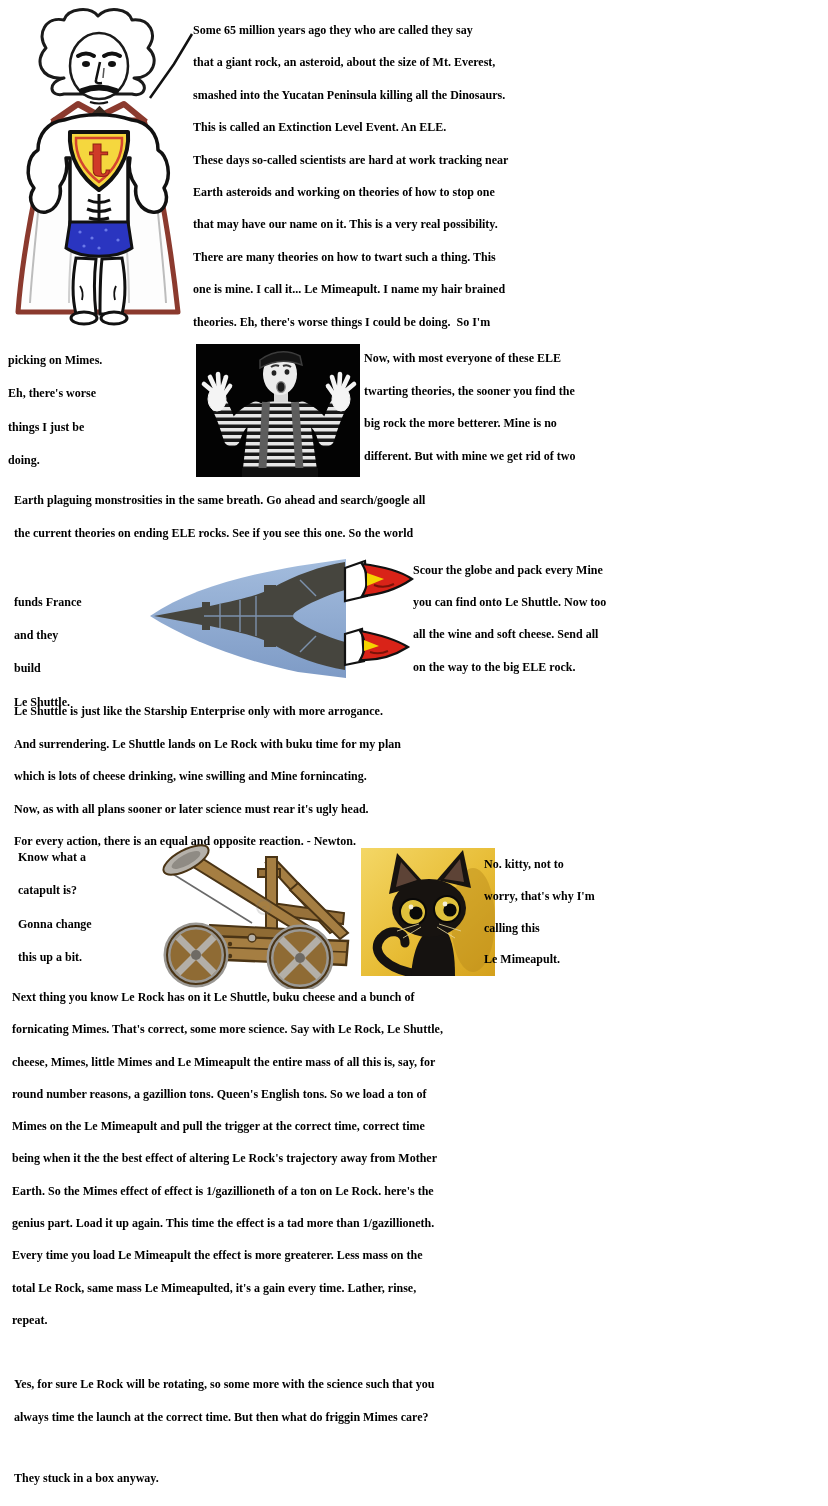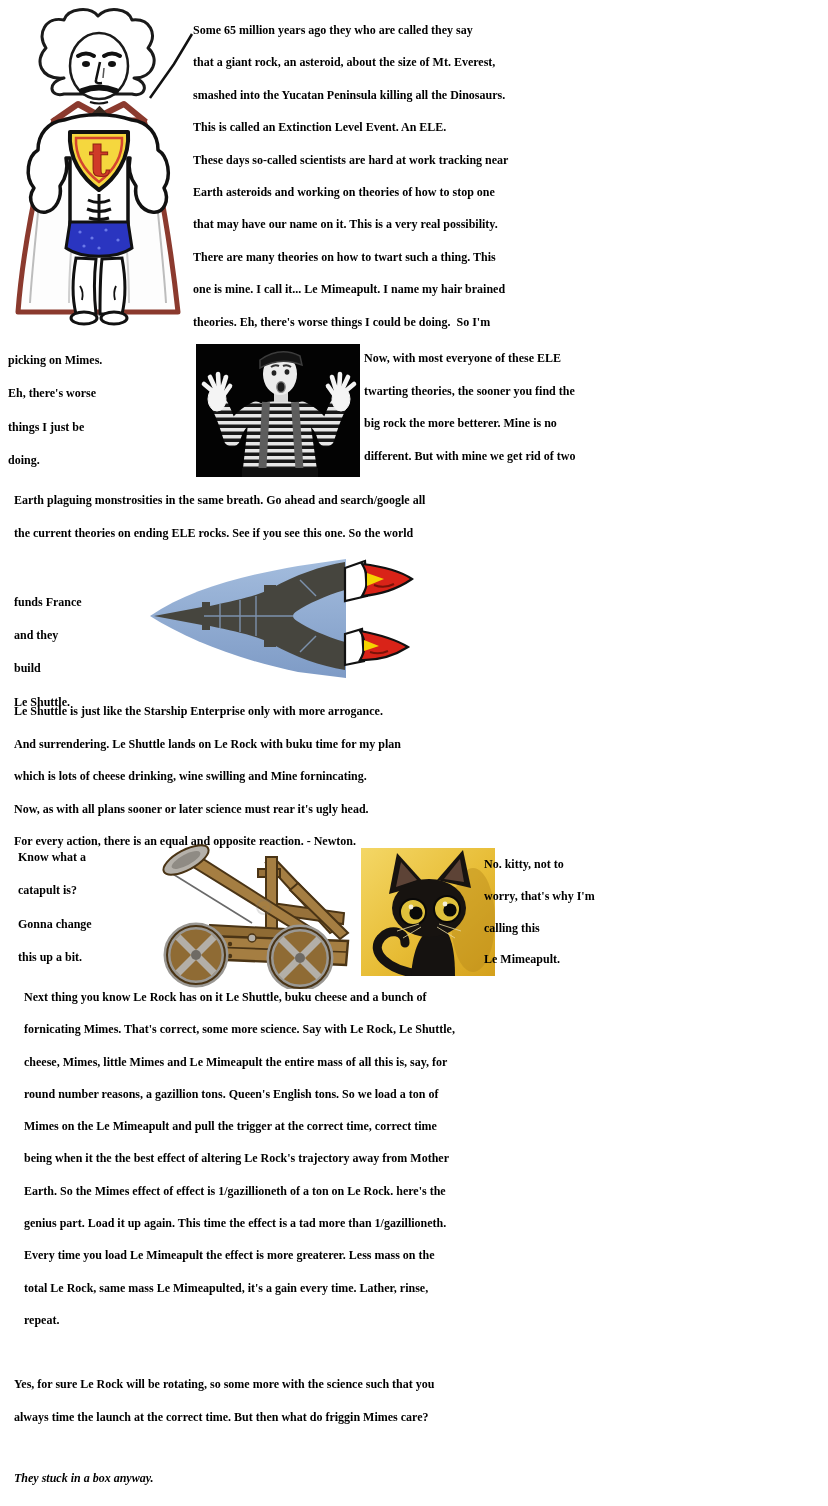--- a/index.html
+++ b/index.html
@@ -192,20 +192,24 @@
 
       <g>
         <path d="M197,82 L214,77 L216,109 L197,113 Z" fill="#ffffff" stroke="#111" stroke-width="2.2"></path>
         <path d="M212,79 Q244,85 260,95 Q238,109 212,108 Q221,93 212,79 Z" fill="#d92318" stroke="#111" stroke-width="2.2"></path>
         <path d="M216,88 L231,94 L216,99 Z" fill="#f5d400"></path>
         <path d="M222,100 Q231,103 240,99" fill="none" stroke="#7a1208" stroke-width="2"></path>
       </g>
     </svg>
   </div>
 
+  <div class="txt" style="left:413px;top:554px;line-height:32.2px;">Scour the globe and pack every Mine
+you can find onto Le Shuttle. Now too
+all the wine and soft cheese. Send all
+on the way to the big ELE rock.</div>
 
   <div class="txt" style="left:14px;top:695px;line-height:32.5px;">Le Shuttle is just like the Starship Enterprise only with more arrogance.
 And surrendering. Le Shuttle lands on Le Rock with buku time for my plan
 which is lots of cheese drinking, wine swilling and Mine fornincating.
 Now, as with all plans sooner or later science must rear it's ugly head.
 For every action, there is an equal and opposite reaction. - Newton.</div>
 
   <div class="txt" style="left:18px;top:841px;line-height:33.3px;">Know what a
 catapult is?
 Gonna change
@@ -301,30 +305,30 @@
         <line x1="76" y1="79" x2="94" y2="90"></line>
       </g>
     </svg>
   </div>
 
   <div class="txt" style="left:484px;top:849px;line-height:31.8px;font-family:Liberation Serif, serif;">No. kitty, not to
 worry, that's why I'm
 calling this
 Le Mimeapult.</div>
 
-  <div class="txt" style="left:24px;top:981px;line-height:32.3px;">Next thing you know Le Rock has on it Le Shuttle, buku cheese and a bunch of
+  <div class="txt" style="left:12px;top:981px;line-height:32.3px;">Next thing you know Le Rock has on it Le Shuttle, buku cheese and a bunch of
 fornicating Mimes. That's correct, some more science. Say with Le Rock, Le Shuttle,
 cheese, Mimes, little Mimes and Le Mimeapult the entire mass of all this is, say, for
 round number reasons, a gazillion tons. Queen's English tons. So we load a ton of
 Mimes on the Le Mimeapult and pull the trigger at the correct time, correct time
 being when it the the best effect of altering Le Rock's trajectory away from Mother
 Earth. So the Mimes effect of effect is 1/gazillioneth of a ton on Le Rock. here's the
 genius part. Load it up again. This time the effect is a tad more than 1/gazillioneth.
 Every time you load Le Mimeapult the effect is more greaterer. Less mass on the
 total Le Rock, same mass Le Mimeapulted, it's a gain every time. Lather, rinse,
 repeat.</div>
 
   <div class="txt" style="left:14px;top:1368px;line-height:32.6px;">Yes, for sure Le Rock will be rotating, so some more with the science such that you
 always time the launch at the correct time. But then what do friggin Mimes care?</div>
 
-  <div class="txt" style="left:14px;top:1462px;font-style:italic;">They stuck in a box anyway.</div>
+  <div class="txt" style="left:14px;top:1462px;">They stuck in a box anyway.</div>
 
 </div>
 
 </body></html>

